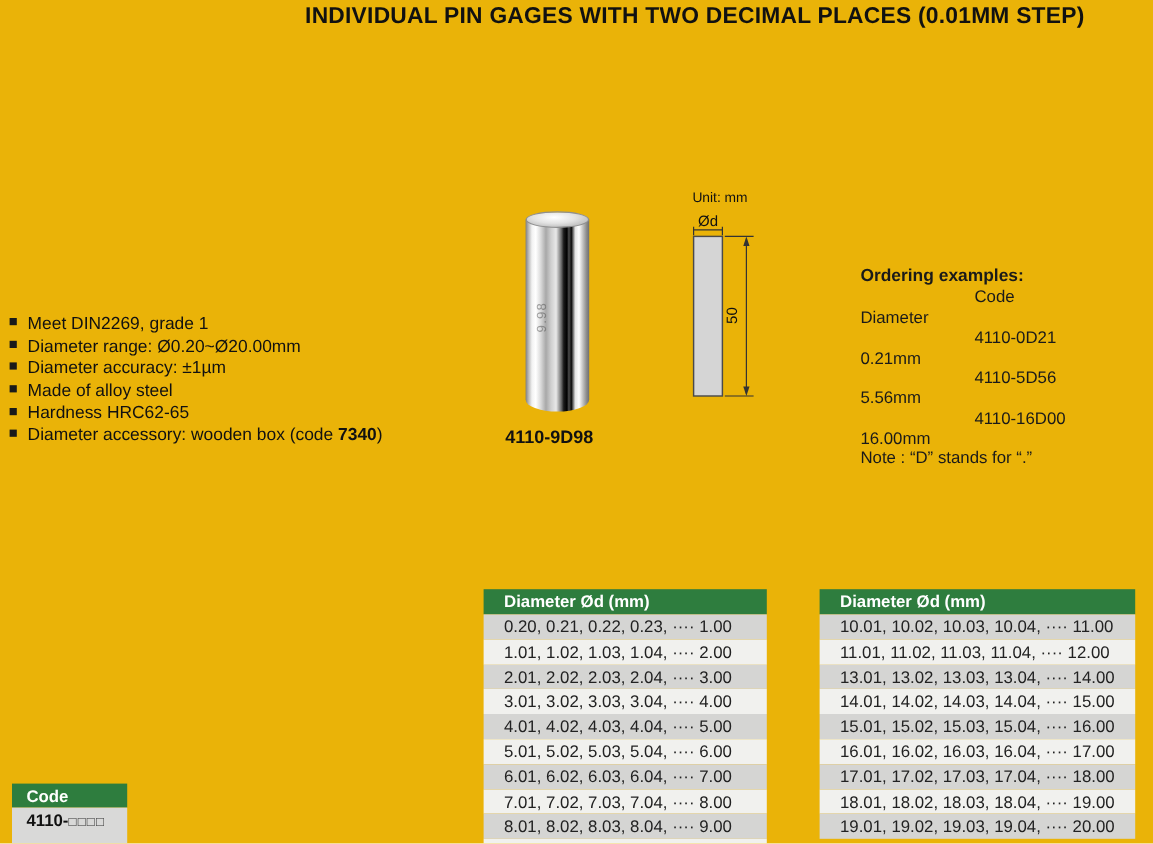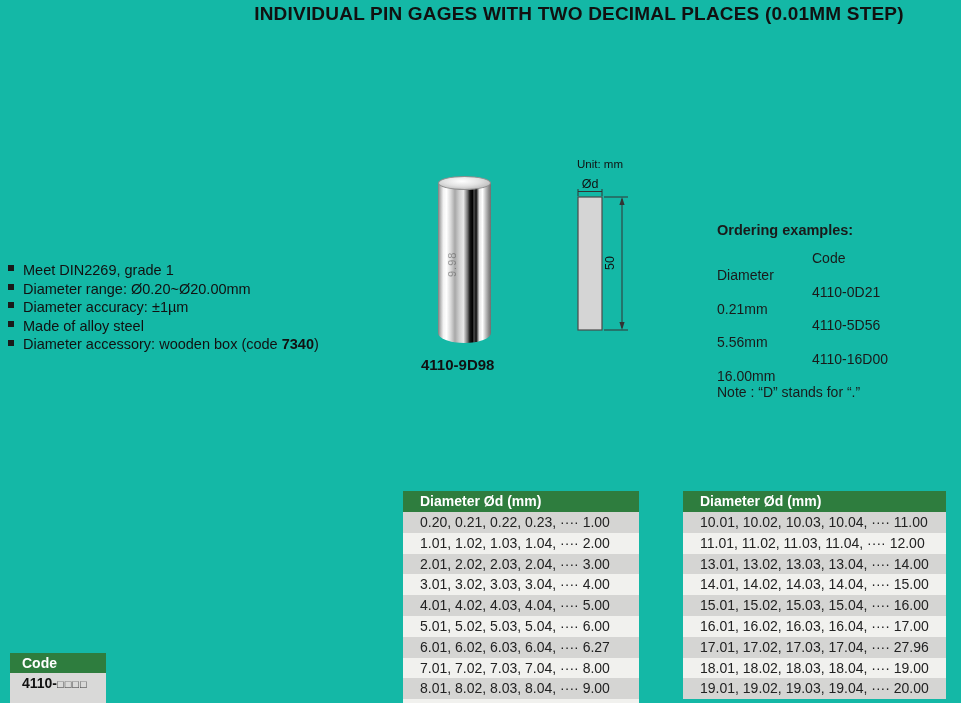--- a/index.html
+++ b/index.html
@@ -1,18 +1,18 @@
 <!DOCTYPE html>
 <html><head>
 <meta charset="utf-8">
 <style>
   * { margin:0; padding:0; box-sizing:border-box; }
   html,body { background:#ffffff; }
   body { font-family:"Liberation Sans", sans-serif; color:#1a1a1a; }
-  .page { position:relative; width:961px; height:703px; background:#14b8a6; overflow:hidden; }
+  .page { position:relative; width:961px; height:703px; background:#eab308; overflow:hidden; }
 
   
   .title { position:absolute; left:200px; top:3px; width:758px; text-align:center;
            font-size:19px; font-weight:bold; letter-spacing:0.2px; color:#111; }
 
   
   .features { position:absolute; left:8px; top:261px; width:360px; }
   .feature-item { display:flex; align-items:center; font-size:14.5px; line-height:18.6px; color:#111; }
   .bullet { width:6px; height:6px; background:#1a1a1a; margin-right:9px; flex:0 0 6px;
             position:relative; top:-2px; align-self:center; }
@@ -34,21 +34,21 @@
                    writing-mode:vertical-rl; transform:rotate(180deg);
                    font-size:11px; color:rgba(80,80,80,0.5); letter-spacing:1px; text-align:center; }
   .pin-label { position:absolute; left:421px; top:356px; width:100px; text-align:left;
                font-size:15px; font-weight:bold; color:#111; }
 
   
   .drawing { position:absolute; left:556px; top:155px; }
 
   
   .ordering { position:absolute; left:717px; top:222px; width:220px; font-size:14px; line-height:16.4px; }
-  .ordering-heading { font-weight:bold; font-size:14.5px; margin-bottom:12px; }
+  .ordering-heading { font-weight:bold; font-size:14.5px; margin-bottom:1px; }
   .ordering-row { display:flex; }
   .ordering-col-a { width:95px;margin-top:17px; }
   .ordering-note { margin-top:0; }
 
   
   .dia-table { position:absolute; top:466px;margin-top:25px; }
   .dia-table.left  { left:403px; width:236px; }
   .dia-table.right { left:683px; width:263px; }
   .table-header { height:21px; line-height:21px; background:#2e7d3e; color:#ffffff;
                   font-weight:bold; font-size:14px; padding-left:17px; }
@@ -81,20 +81,24 @@
       <span class="bullet"></span>
       <span>Diameter range: Ø0.20~Ø20.00mm</span>
     </div>
     <div class="feature-item">
       <span class="bullet"></span>
       <span>Diameter accuracy: ±1µm</span>
     </div>
     <div class="feature-item">
       <span class="bullet"></span>
       <span>Made of alloy steel</span>
+    </div>
+    <div class="feature-item">
+      <span class="bullet"></span>
+      <span>Hardness HRC62-65</span>
     </div>
     <div class="feature-item">
       <span class="bullet"></span>
       <span><span>Diameter accessory: wooden box (code </span><span class="bold">7340</span><span>)</span></span>
     </div>
   </div>
 
   <div class="pin-wrap">
     <div class="pin-top"></div>
     <div class="pin-body"></div>
@@ -149,37 +153,37 @@
 
   <div class="dia-table left">
     <div class="table-header">Diameter Ød (mm)</div>
     <div class="table-rows">
       <div class="t-row">0.20, 0.21, 0.22, 0.23, ···· 1.00</div>
       <div class="t-row">1.01, 1.02, 1.03, 1.04, ···· 2.00</div>
       <div class="t-row">2.01, 2.02, 2.03, 2.04, ···· 3.00</div>
       <div class="t-row">3.01, 3.02, 3.03, 3.04, ···· 4.00</div>
       <div class="t-row">4.01, 4.02, 4.03, 4.04, ···· 5.00</div>
       <div class="t-row">5.01, 5.02, 5.03, 5.04, ···· 6.00</div>
-      <div class="t-row">6.01, 6.02, 6.03, 6.04, ···· 6.27</div>
+      <div class="t-row">6.01, 6.02, 6.03, 6.04, ···· 7.00</div>
       <div class="t-row">7.01, 7.02, 7.03, 7.04, ···· 8.00</div>
       <div class="t-row">8.01, 8.02, 8.03, 8.04, ···· 9.00</div>
       <div class="t-row">9.01, 9.02, 9.03, 9.04, ···· 10.00</div>
     </div>
   </div>
 
   <div class="dia-table right">
     <div class="table-header">Diameter Ød (mm)</div>
     <div class="table-rows">
       <div class="t-row">10.01, 10.02, 10.03, 10.04, ···· 11.00</div>
       <div class="t-row">11.01, 11.02, 11.03, 11.04, ···· 12.00</div>
       <div class="t-row">13.01, 13.02, 13.03, 13.04, ···· 14.00</div>
       <div class="t-row">14.01, 14.02, 14.03, 14.04, ···· 15.00</div>
       <div class="t-row">15.01, 15.02, 15.03, 15.04, ···· 16.00</div>
       <div class="t-row">16.01, 16.02, 16.03, 16.04, ···· 17.00</div>
-      <div class="t-row">17.01, 17.02, 17.03, 17.04, ···· 27.96</div>
+      <div class="t-row">17.01, 17.02, 17.03, 17.04, ···· 18.00</div>
       <div class="t-row">18.01, 18.02, 18.03, 18.04, ···· 19.00</div>
       <div class="t-row">19.01, 19.02, 19.03, 19.04, ···· 20.00</div>
     </div>
   </div>
 
   <div class="code-block">
     <div class="code-header">Code</div>
     <div class="code-value"><span>4110-</span><span class="code-boxes">□□□□</span></div>
   </div>
 

